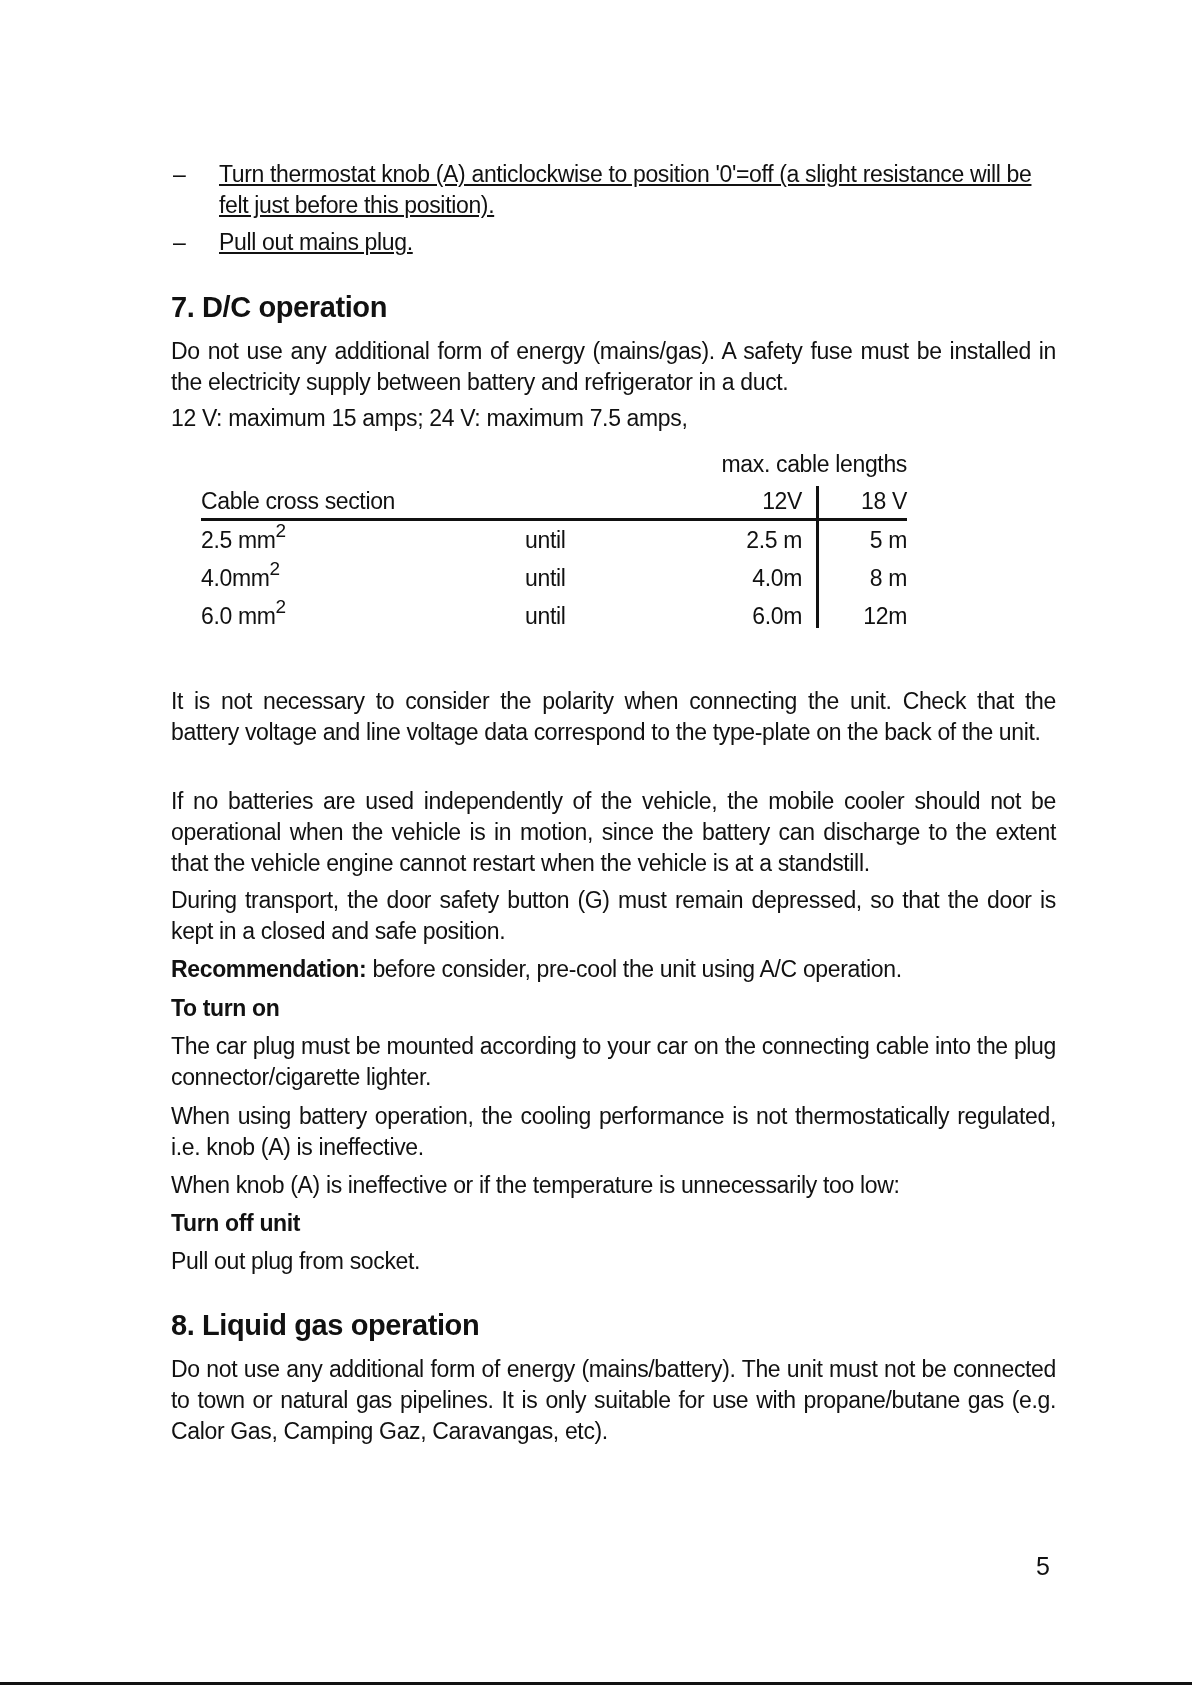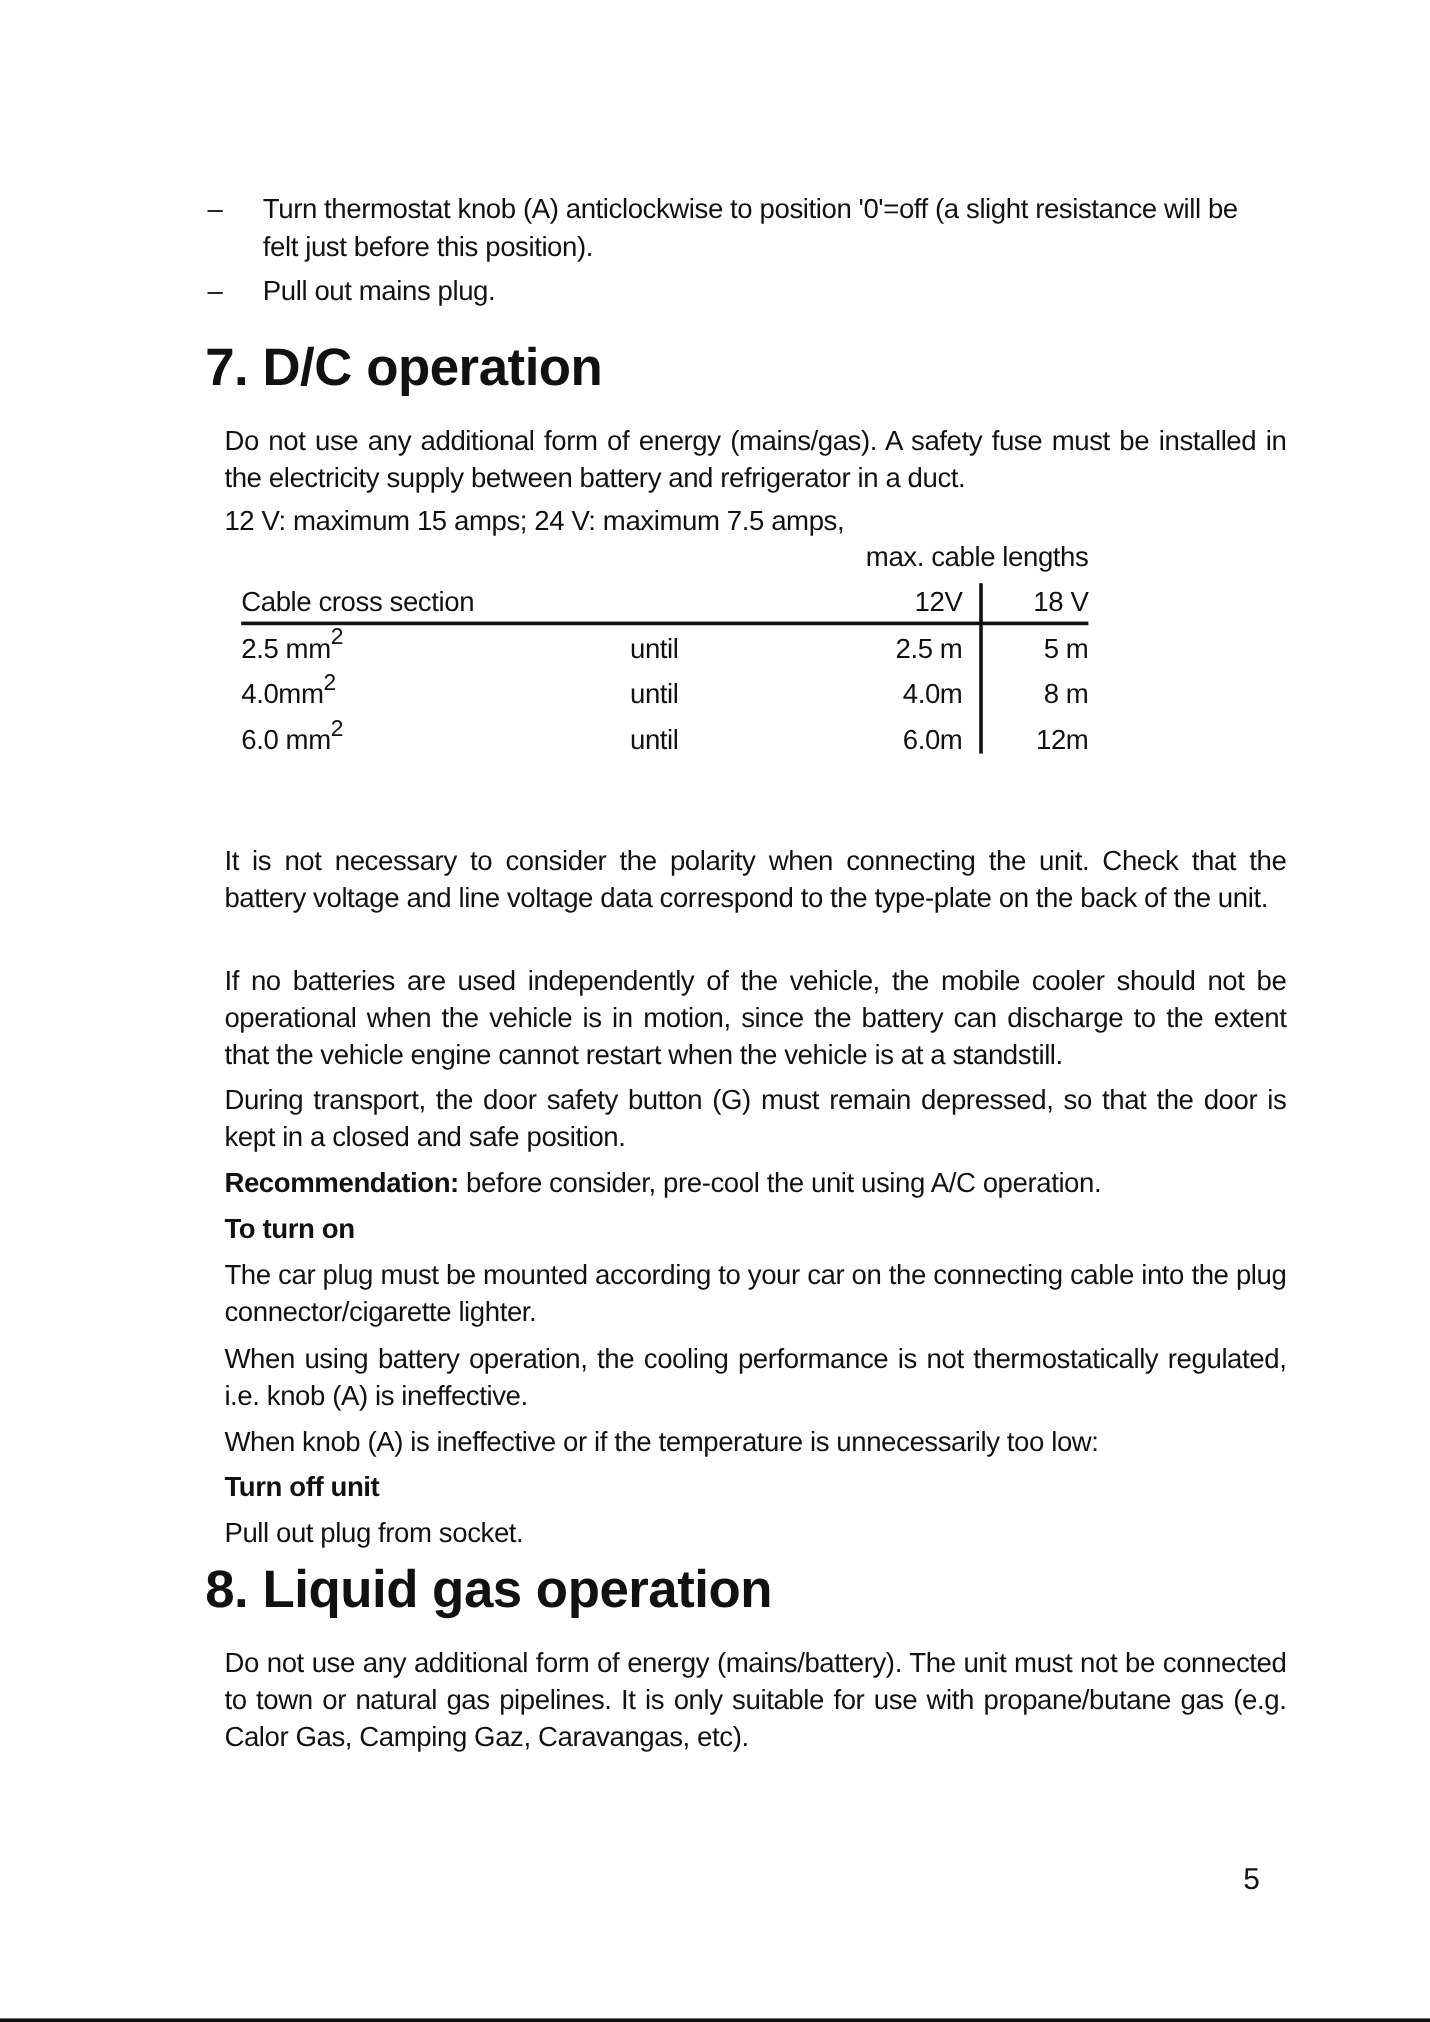--- a/index.html
+++ b/index.html
@@ -21,21 +21,21 @@
       top: 0;
       width: 885px;
     }
     .p {
       position: absolute;
       left: 0;
       width: 885px;
       font-size: 23px;
       line-height: 31px;
       letter-spacing: -0.35px;
-      margin: 16px;
+      margin: 0;
     }
     .justify {
       text-align: justify;
       text-align-last: left;
     }
     .bullet-row {
       position: absolute;
       left: 0;
       width: 885px;
       font-size: 23px;
@@ -43,25 +43,26 @@
       letter-spacing: -0.35px;
       display: flex;
     }
     .bullet-dash {
       width: 46px;
       flex: 0 0 46px;
       padding-left: 2px;
     }
     .bullet-text {
       flex: 1;
+      text-decoration: underline;
     }
     .h2 {
       position: absolute;
       left: 0;
-      font-size: 44px;
+      font-size: 29px;
       font-weight: bold;
       line-height: 40px;
       letter-spacing: -0.4px;
       margin: 0;
     }
     .bold { font-weight: bold; }
 
     
     .cable-table {
       position: absolute;

